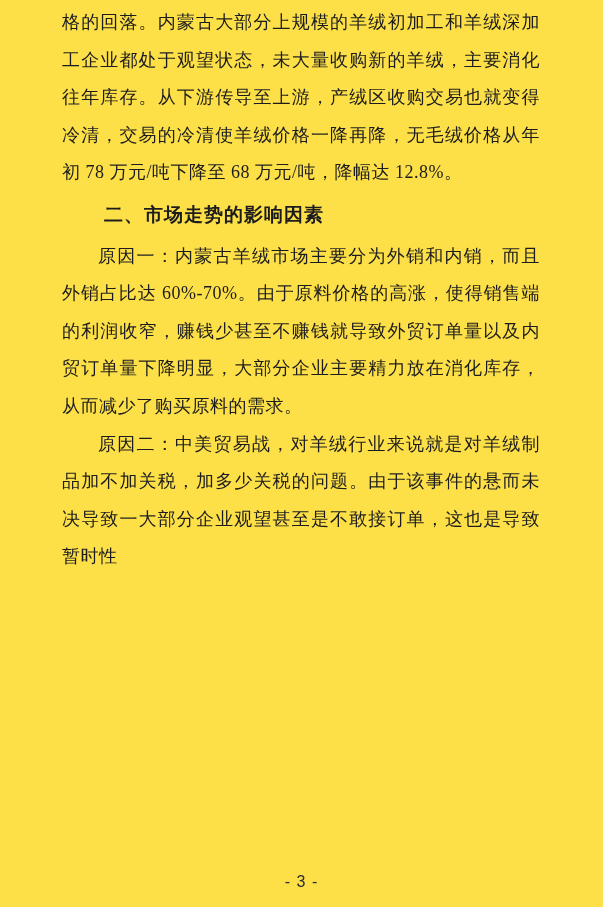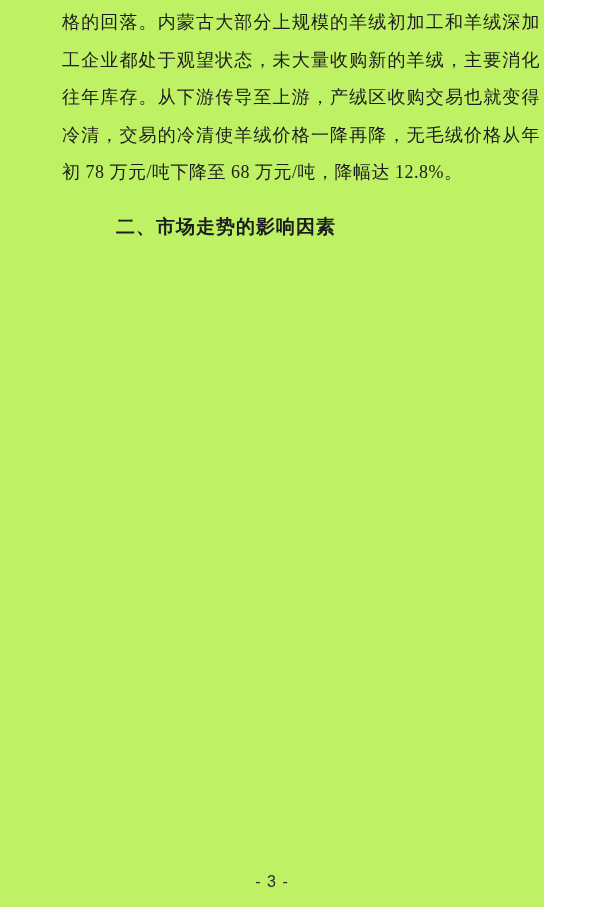--- a/index.html
+++ b/index.html
@@ -2,23 +2,23 @@
 <html><head>
 <meta charset="utf-8">
 <style>
   html, body {
     margin: 0;
     padding: 0;
     background: #ffffff;
   }
   .doc-page {
     position: relative;
-    width: 544px;
+    width: 603px;
     height: 907px;
-    background: #bef264;
+    background: #fde047;
     overflow: hidden;
     font-family: "Liberation Serif", "DejaVu Serif", serif;
     color: #1c1c1e;
   }
   .doc-content {
     position: absolute;
     left: 62px;
     top: 4px;
     width: 478px;
   }
@@ -27,21 +27,21 @@
     font-size: 18px;
     line-height: 37.6px;
     text-align: justify;
     letter-spacing: 0.5px;
     word-break: break-all;
   }
   .para.indent {
     text-indent: 2em;
   }
   .heading {
-    margin: 16px;
+    margin: 4px;
     font-size: 19px;
     line-height: 37.6px;
     font-weight: bold;
     text-indent: 2em;
     letter-spacing: 1px;
   }
   .page-number {
     position: absolute;
     left: 0;
     right: 0;
@@ -53,15 +53,17 @@
     letter-spacing: 1px;
   }
 </style>
 </head>
 <body>
 
 <div class="doc-page">
   <div class="doc-content">
     <p class="para">格的回落。内蒙古大部分上规模的羊绒初加工和羊绒深加工企业都处于观望状态，未大量收购新的羊绒，主要消化往年库存。从下游传导至上游，产绒区收购交易也就变得冷清，交易的冷清使羊绒价格一降再降，无毛绒价格从年初 78 万元/吨下降至 68 万元/吨，降幅达 12.8%。</p>
     <h2 class="heading">二、市场走势的影响因素</h2>
+    <p class="para indent">原因一：内蒙古羊绒市场主要分为外销和内销，而且外销占比达 60%-70%。由于原料价格的高涨，使得销售端的利润收窄，赚钱少甚至不赚钱就导致外贸订单量以及内贸订单量下降明显，大部分企业主要精力放在消化库存，从而减少了购买原料的需求。</p>
+    <p class="para indent">原因二：中美贸易战，对羊绒行业来说就是对羊绒制品加不加关税，加多少关税的问题。由于该事件的悬而未决导致一大部分企业观望甚至是不敢接订单，这也是导致暂时性</p>
   </div>
   <div class="page-number">- 3 -</div>
 </div>
 
 </body></html>

